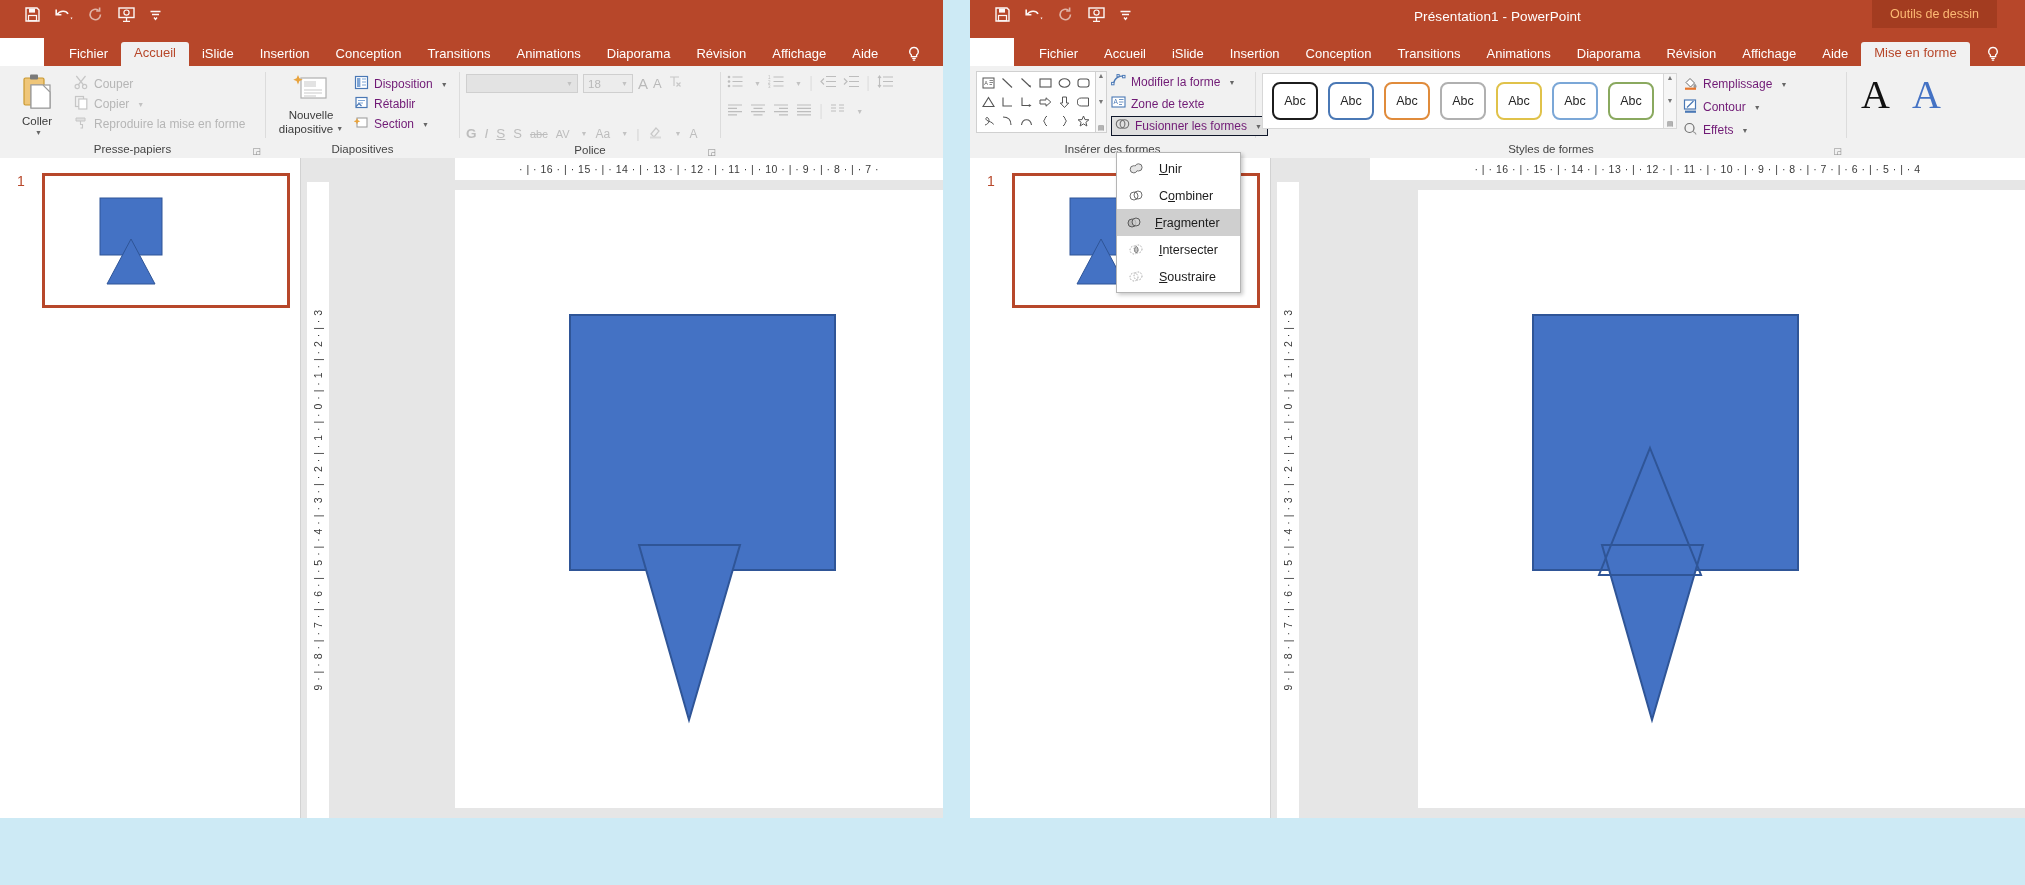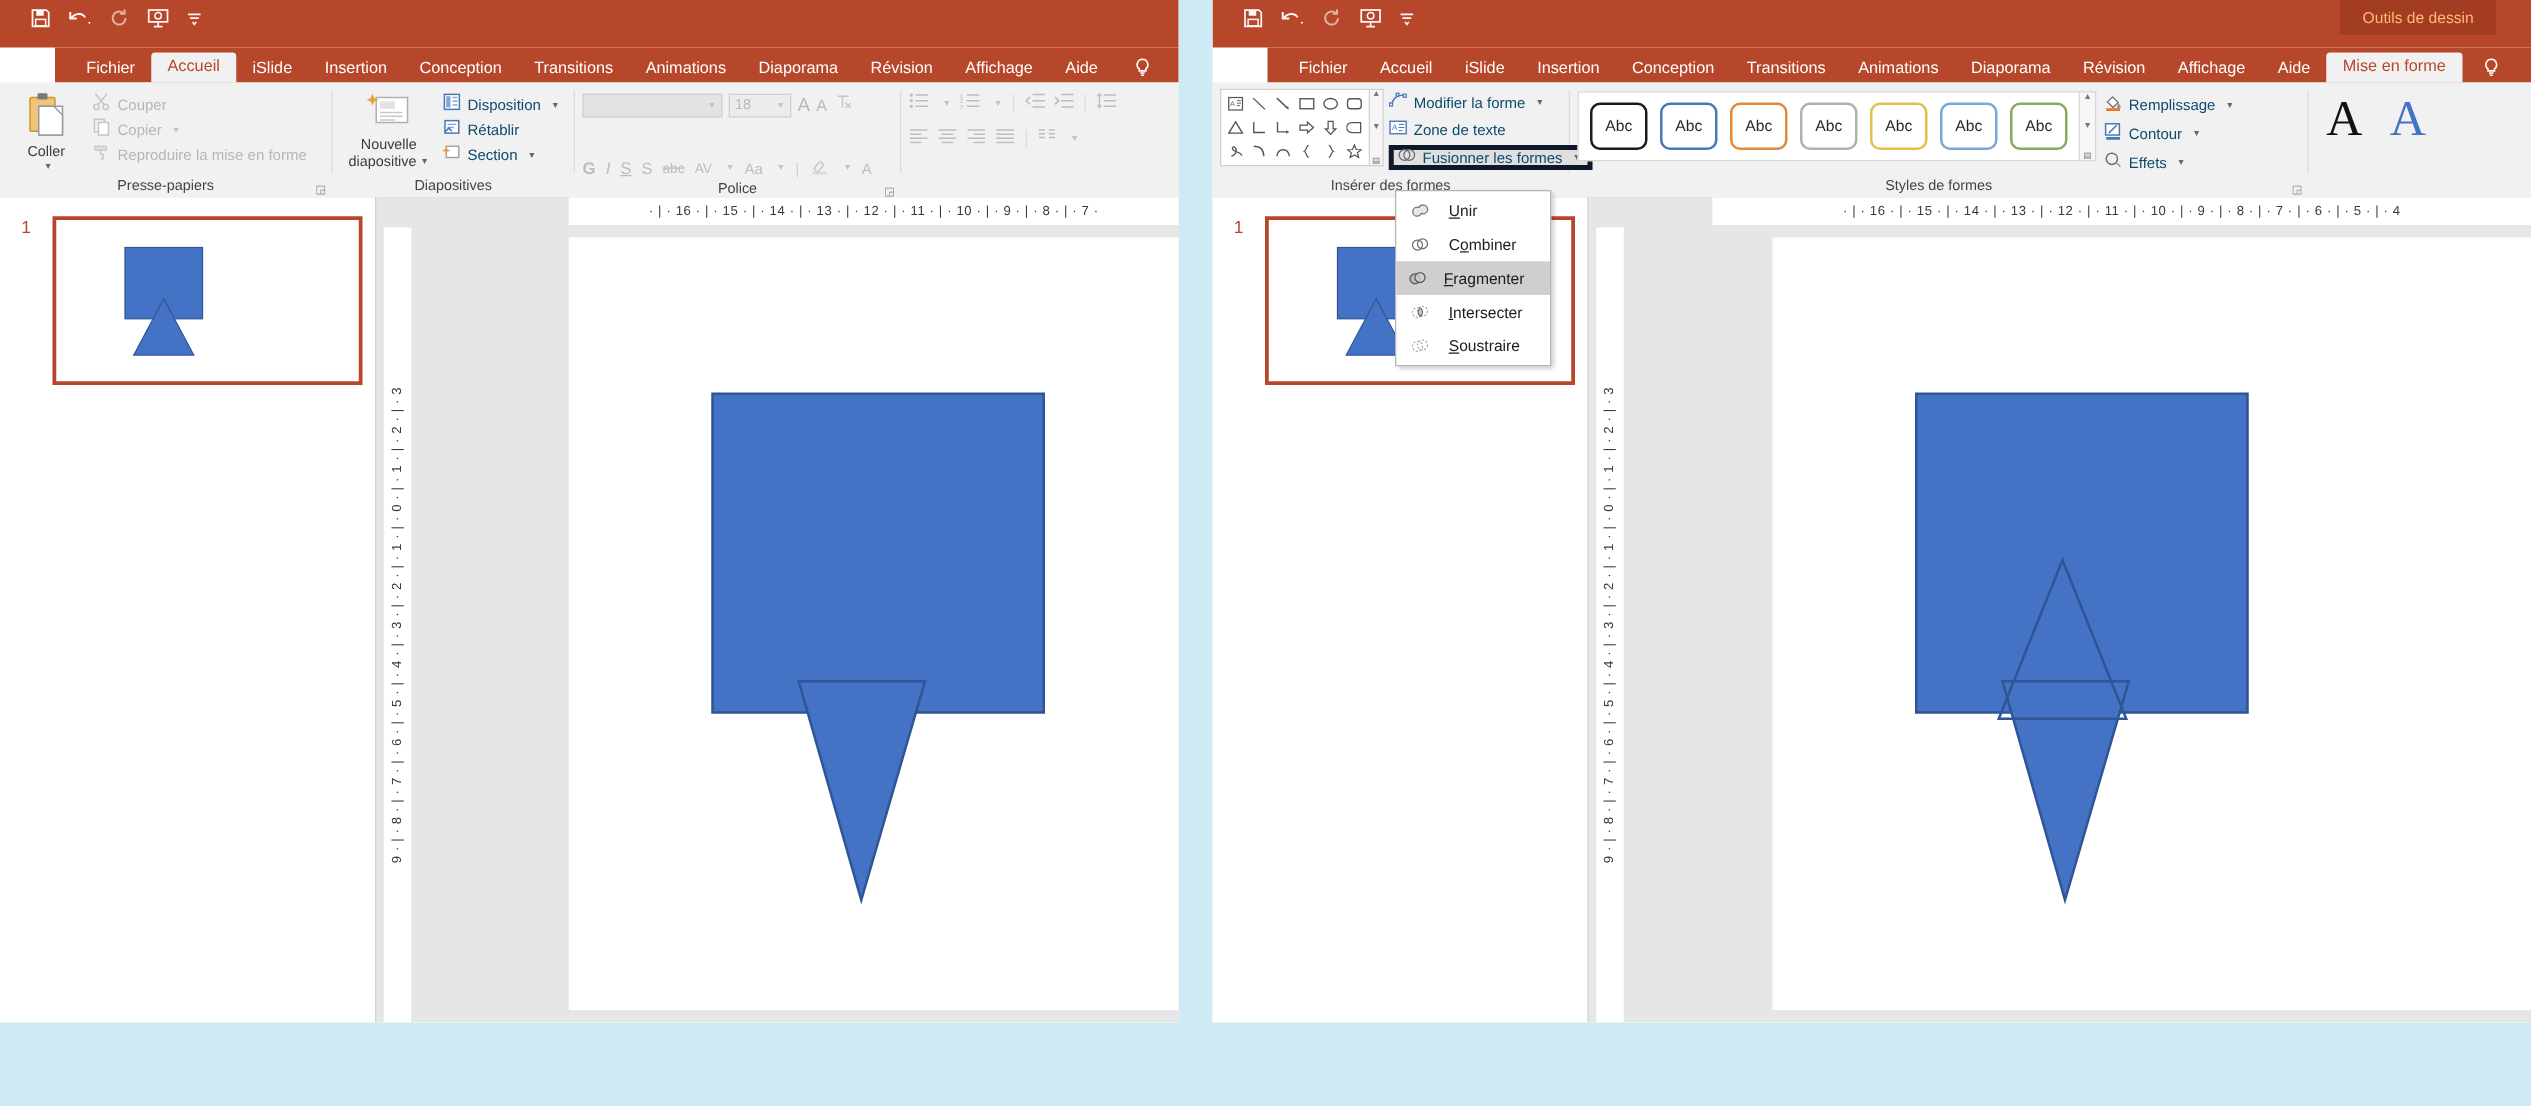--- a/index.html
+++ b/index.html
@@ -34,21 +34,21 @@
 
   
   .ribbon{position:relative;height:92px;background:#f1f1f1;border-bottom:1px solid #d6d6d6;display:flex;}
   .rgroup{position:relative;height:92px;display:flex;flex-direction:column;}
   .rgroup-body{flex:1;display:flex;align-items:flex-start;padding:5px 6px 0 6px;box-sizing:border-box;}
   .rgroup-label{height:17px;font-size:11.5px;color:#444;text-align:center;line-height:17px;position:relative;}
   .rgroup-label .dlg{position:absolute;right:4px;top:2px;font-size:9px;color:#8a8a8a;}
   .vsep{width:1px;background:#dcdcdc;margin:6px 0 20px 0;}
 
   
-  .lbl{font-size:12px;color:#0c4a6e;white-space:nowrap;}
+  .lbl{font-size:12px;color:#701a75;white-space:nowrap;}
   .lbl.dim{color:#b6b6b6;}
   .caret{font-size:7px;color:#666;margin-left:3px;vertical-align:middle;}
   .caret.dim{color:#c2c2c2;}
 
   .bigbtn{width:62px;display:flex;flex-direction:column;align-items:center;gap:2px;font-size:11.5px;color:#3b3b3b;text-align:center;line-height:1.05;padding-top:2px;}
   .smallrow{display:flex;align-items:center;gap:5px;height:20px;}
 
   
   .fontbox{width:112px;height:19px;background:#e3e3e3;border:1px solid #cfcfcf;box-sizing:border-box;display:flex;align-items:center;justify-content:flex-end;padding-right:4px;}
   .sizebox{width:50px;height:19px;background:#ececec;border:1px solid #cfcfcf;box-sizing:border-box;display:flex;align-items:center;justify-content:space-between;padding:0 4px;font-size:11.5px;color:#b9b9b9;}
@@ -66,21 +66,21 @@
      border:1px solid #d0d0d0;border-left:none;box-sizing:border-box;background:#f6f6f6;font-size:7px;color:#777;}
 
   
   .stylegal{display:flex;align-items:center;gap:10px;height:56px;background:#fff;border:1px solid #d7d7d7;padding:0 9px;box-sizing:border-box;}
   .abcbtn{width:46px;height:38px;border-radius:8px;display:flex;align-items:center;justify-content:center;font-size:12.5px;color:#262626;box-sizing:border-box;background:#fff;}
   .galscroll{width:13px;height:56px;display:flex;flex-direction:column;justify-content:space-between;align-items:center;border:1px solid #d7d7d7;border-left:none;box-sizing:border-box;background:#f6f6f6;font-size:7px;color:#777;}
 
   .wordartA{font-size:40px;line-height:38px;font-family:"Liberation Serif",serif;}
 
   
-  .pressed{background:#dfdfdf;border:4px solid #0f172a;box-sizing:border-box;padding:1px 5px 1px 3px;}
+  .pressed{background:#dfdfdf;border:1px solid #0f172a;box-sizing:border-box;padding:1px 5px 1px 3px;}
 
   
   .menu{position:absolute;background:#fff;border:1px solid #b5b5b5;box-shadow:2px 2px 4px rgba(0,0,0,.22);z-index:60;padding:2px 0;}
   .menu-item{height:27px;display:flex;align-items:center;gap:12px;padding:0 22px 0 8px;font-size:12.5px;color:#1c1c1c;white-space:nowrap;}
   .menu-item.sel{background:#cfcfcf;}
   .menu-item .mi-ico{width:22px;display:flex;align-items:center;justify-content:center;}
   .menu-item u{text-decoration:underline;}
 
   
   .work{position:relative;background:#e6e6e6;}
@@ -445,20 +445,21 @@
               <path d="M9.5 11.5v3.5M6 15.3h7" stroke="#fff" stroke-width="1.3"></path>
               <circle cx="9.5" cy="6.6" r="2.6" fill="none" stroke="#fff" stroke-width="1.2"></circle>
             </svg>
         </span>
         <span class="qi">
           <svg width="13" height="14" viewBox="0 0 13 14">
               <path d="M1.5 3.5h10M3 6.5h7M5 9.5l1.5 2 1.5-2" fill="none" stroke="#fff" stroke-width="1.3"></path>
             </svg>
         </span>
       </div>
+      <div class="doc-title">Présentation1  -  PowerPoint</div>
       <div class="ctx-tabtitle">Outils de dessin</div>
     </div>
 
     <div class="tabstrip">
       <div class="tab">Fichier</div>
       <div class="tab">Accueil</div>
       <div class="tab">iSlide</div>
       <div class="tab">Insertion</div>
       <div class="tab">Conception</div>
       <div class="tab">Transitions</div>

